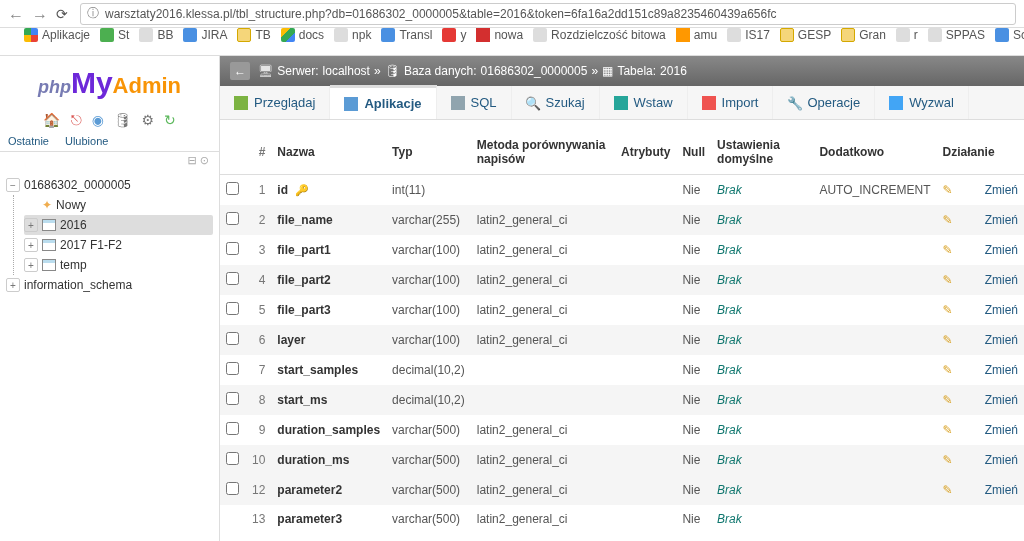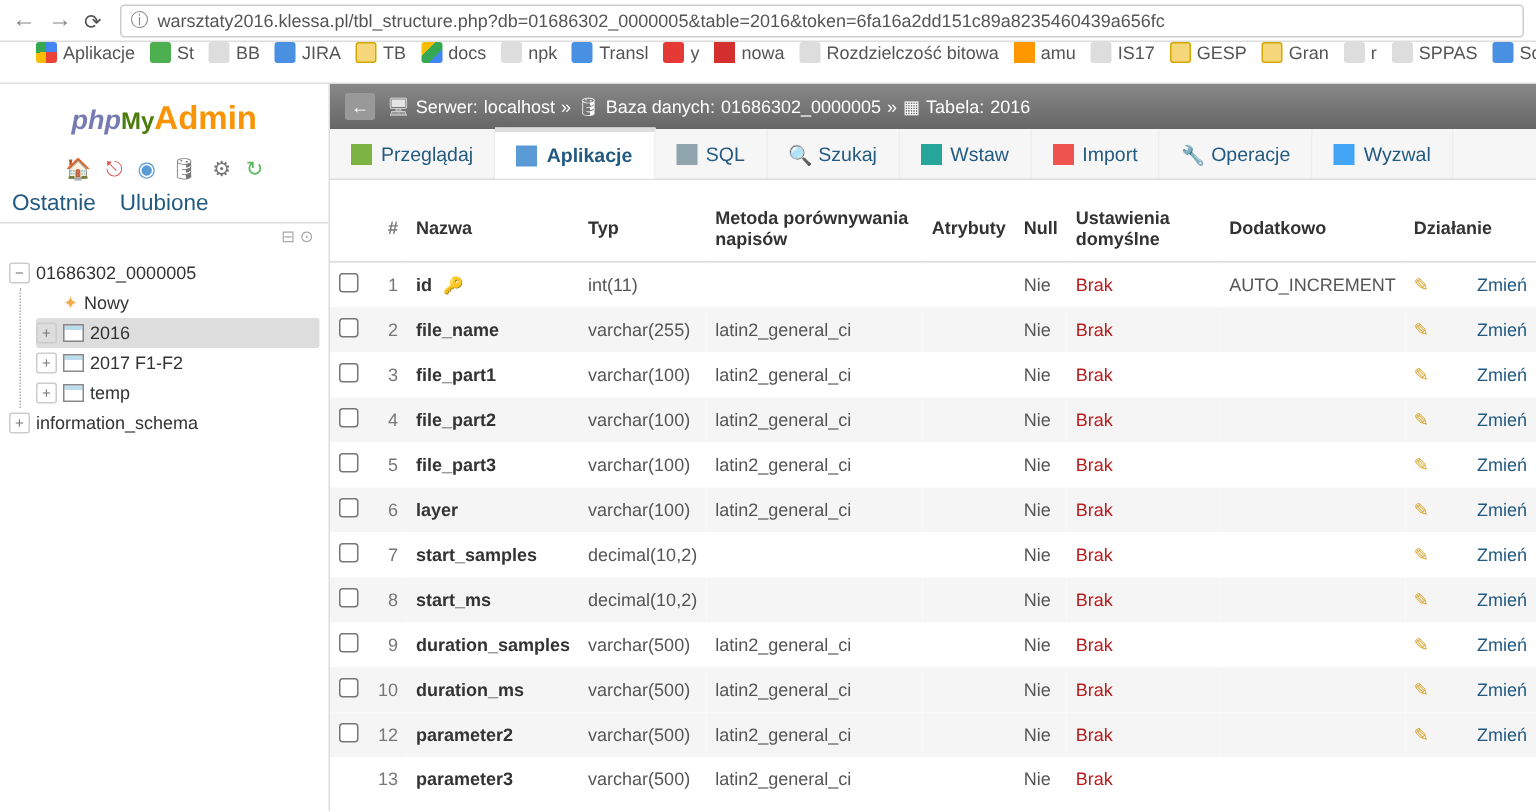--- a/index.html
+++ b/index.html
@@ -19,26 +19,26 @@
 .blue { background: #4a90e2; border-radius: 2px; }
 .green { background: #4caf50; border-radius: 2px; }
 .red { background: #e53935; border-radius: 2px; }
 .gdrive { background: linear-gradient(135deg, #fbbc04 33%, #34a853 33% 66%, #4285f4 66%); border-radius: 2px; }
 
 .main { display: flex; height: calc(100vh - 56px); }
 
 .sidebar { width: 220px; border-right: 1px solid #ddd; display: flex; flex-direction: column; }
 .logo { padding: 10px; text-align: center; }
 .logo .php { color: #777bb3; font-weight: bold; font-size: 18px; font-style: italic; }
-.logo .my { color: #4d7c0f; font-weight: bold; font-size: 16px; }
+.logo .my { color: #6d28d9; font-weight: bold; font-size: 30px; }
 .logo .admin { color: #f89406; font-weight: bold; font-size: 22px; }
 .logo-icons { text-align: center; padding: 2px; color: #777; font-size: 14px; }
 .logo-icons span { margin: 0 3px; cursor: pointer; }
 
-.recent-tabs { display: flex; font-size: 15px; border-bottom: 1px solid #ddd; }
+.recent-tabs { display: flex; font-size: 11px; border-bottom: 1px solid #ddd; }
 .recent-tab { padding: 4px 8px; cursor: pointer; color: #235a81; }
 .tree-controls { text-align: right; padding: 2px 10px; color: #aaa; font-size: 11px; }
 .tree { padding: 6px; font-size: 12px; }
 .tree-node { display: flex; align-items: center; padding: 3px 0; cursor: pointer; }
 .tree-node .toggle { width: 14px; height: 14px; border: 1px solid #ccc; border-radius: 2px; display: inline-flex; align-items: center; justify-content: center; margin-right: 4px; font-size: 10px; color: #777; }
 .tree-node .spacer { width: 18px; display: inline-block; }
 .tree-node .tbl-icon { display: inline-block; width: 14px; height: 12px; margin-right: 4px; border: 1px solid #888; background: linear-gradient(#bde 30%, #fff 30%); }
 .tree-node.selected { background: #ddd; border-radius: 2px; }
 .vline { border-left: 1px dotted #aaa; margin-left: 7px; padding-left: 10px; }
 
@@ -52,21 +52,21 @@
 .tab.active { background: #fff; border-top: 3px solid #ddd; font-weight: bold; margin-top: -1px; }
 .tab-icon { width: 14px; height: 14px; display: inline-block; }
 
 .structure-table { width: 100%; border-collapse: collapse; margin-top: 10px; }
 .structure-table th { text-align: left; padding: 8px 6px; font-size: 12px; color: #333; background: #fff; border-bottom: 1px solid #ddd; }
 .structure-table td { padding: 7px 6px; font-size: 12px; color: #555; }
 .structure-table tr.even td { background: #f5f5f5; }
 .structure-table tr.odd td { background: #fff; }
 .structure-table .colname { font-weight: bold; color: #333; }
 .structure-table .num { text-align: right; color: #777; }
-.structure-table .italic { color: #b91c1c; }
+.structure-table .italic { font-style: italic; color: #0f766e; }
 .action-link { color: #235a81; cursor: pointer; margin-left: 29px; }
 .pencil { color: #d89f1e; margin-right: 3px; }
 .key { color: #e8c200; margin-left: 4px; font-size: 11px; }
 input[type=checkbox]{ cursor: pointer; }
 </style>
 </head>
 <body>
 
 <div class="browser-bar">
   <span class="nav-arrow">←</span>

